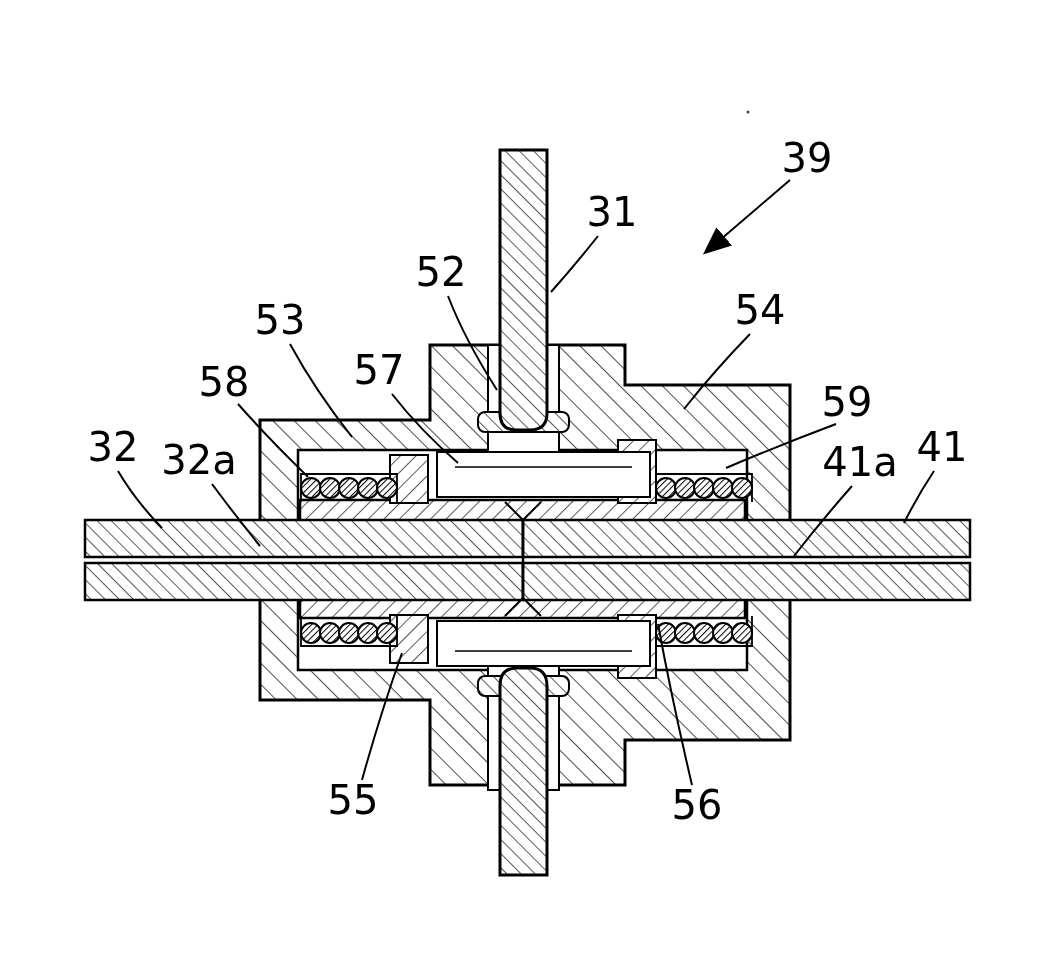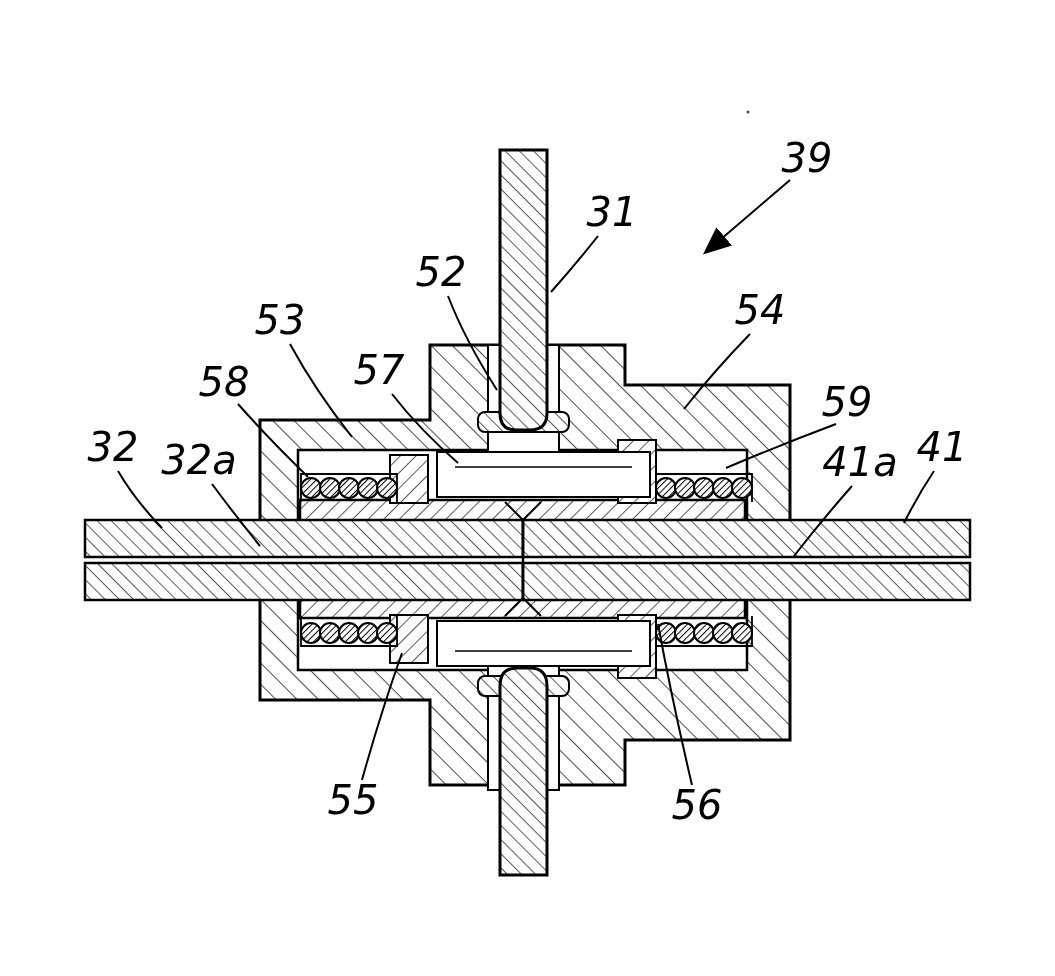--- a/index.html
+++ b/index.html
@@ -8,21 +8,20 @@
     background: #ffffff;
     width: 1055px;
     height: 976px;
     overflow: hidden;
     font-family: "DejaVu Sans", sans-serif;
   }
   #stage {
     width: 1055px;
     height: 756px;
     position: relative;
-    font-style: italic;
   }
   svg { display: block; }
   .ref-label {
     font-family: "DejaVu Sans", sans-serif;
     font-size: 40px;
     fill: #000;
   }
   .leader {
     fill: none;
     stroke: #000;

